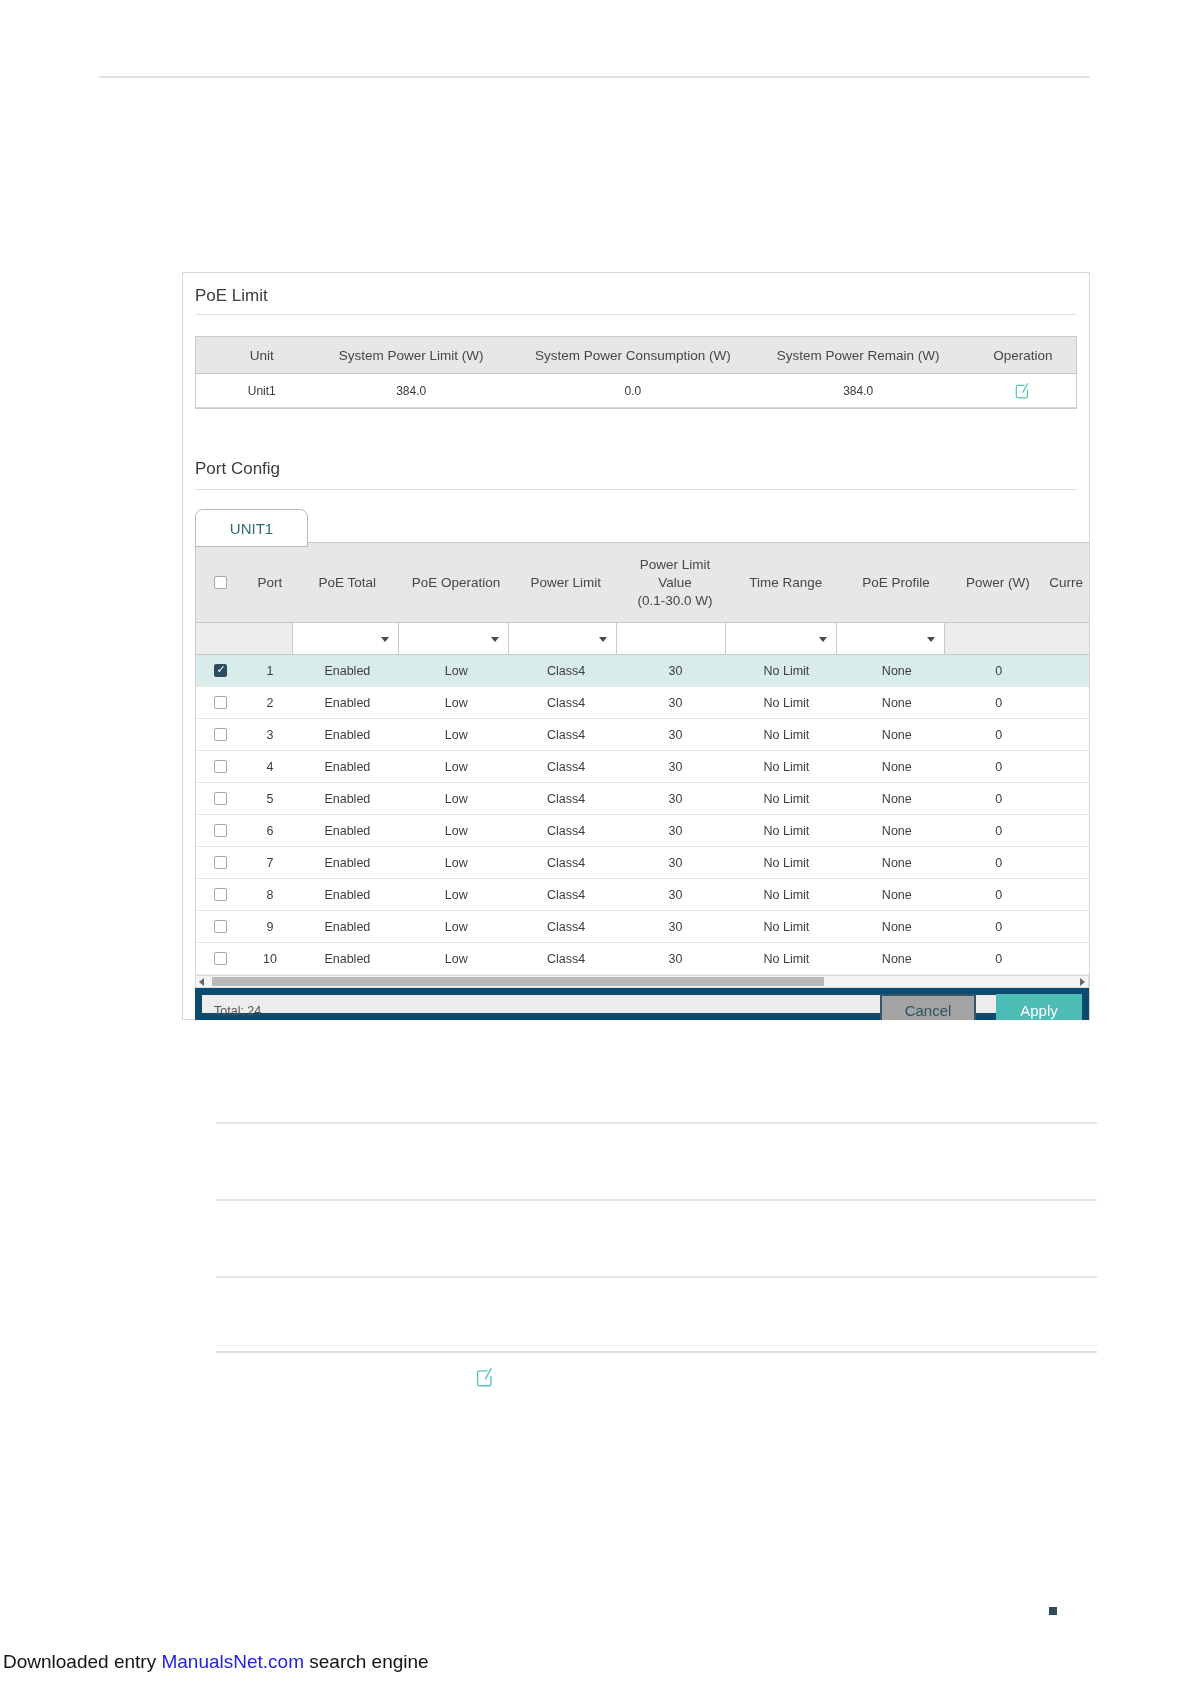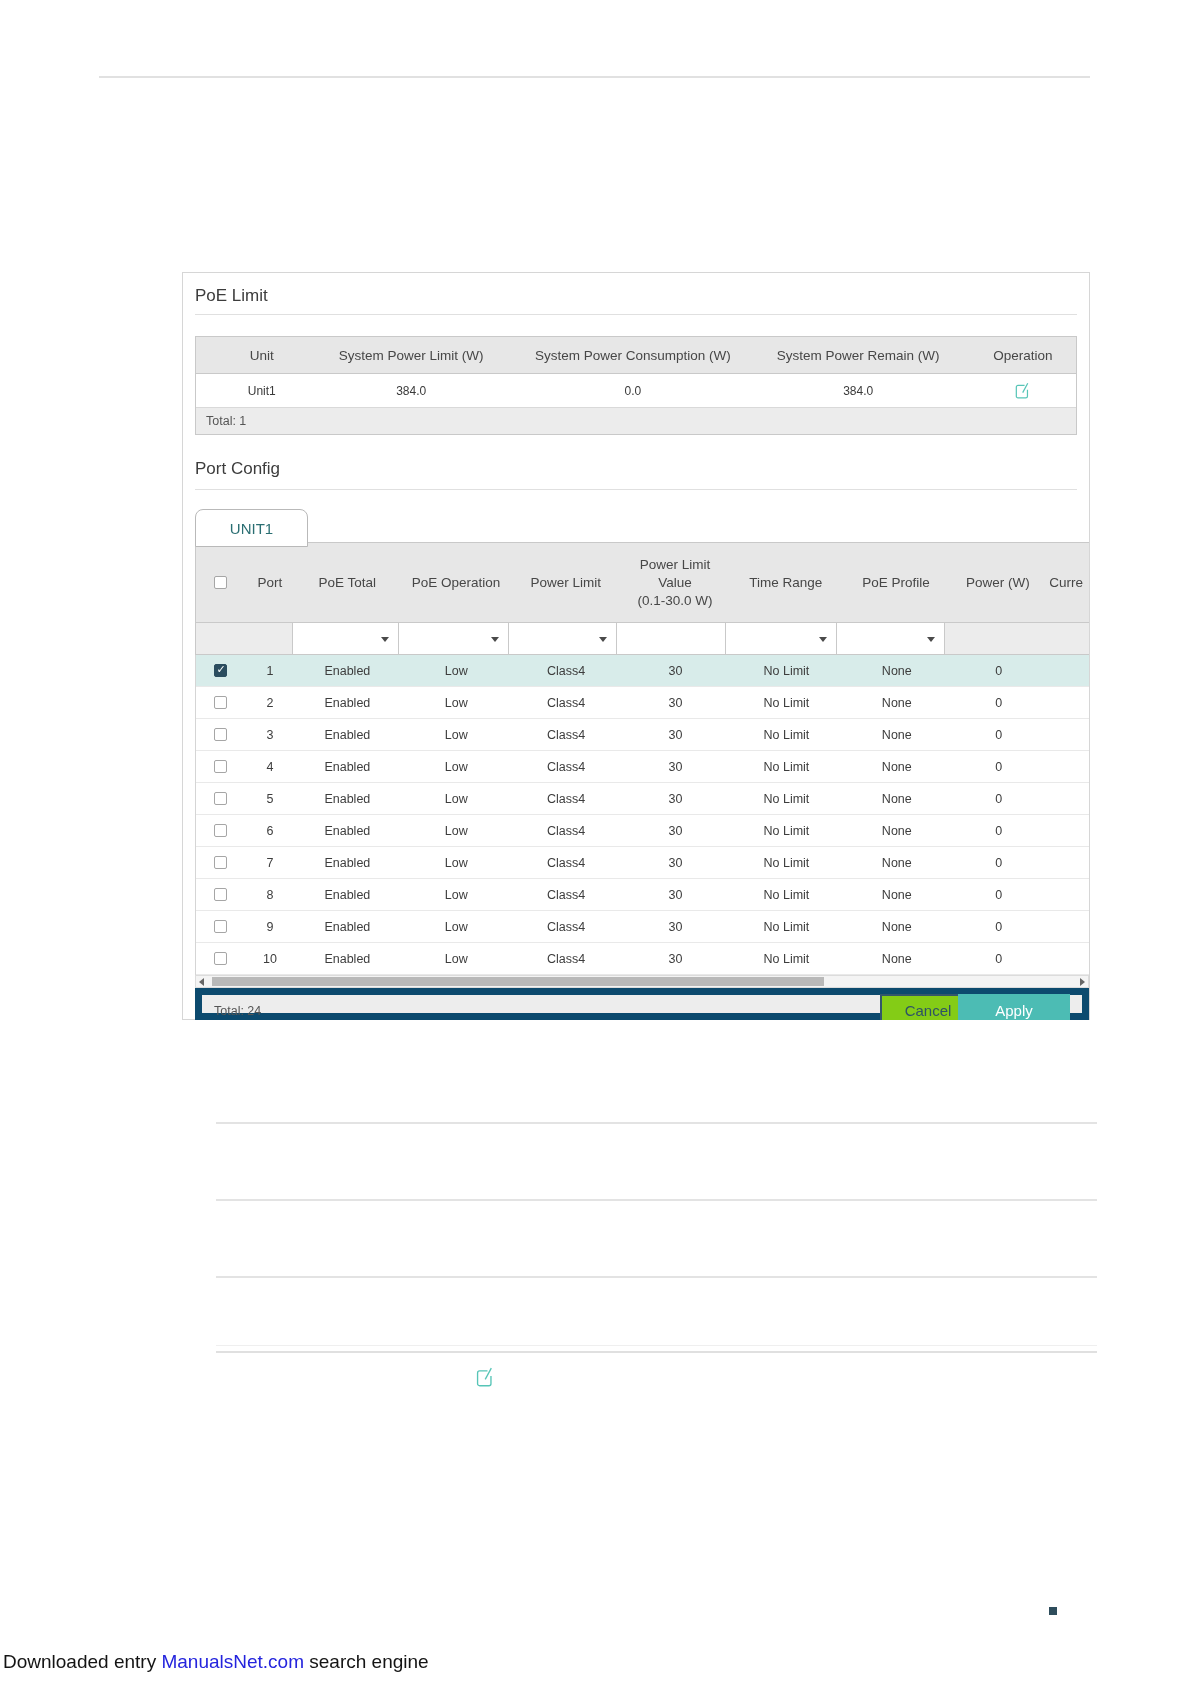--- a/index.html
+++ b/index.html
@@ -73,22 +73,22 @@
   .sarr-r { right:3px; border-top:4px solid transparent; border-bottom:4px solid transparent;
             border-left:5px solid #666; }
   .sthumb { position:absolute; left:16px; top:1px; width:612px; height:9px; background:#b9b9b9; }
 
   .t2-foot { position:relative; height:32px; width:894px; background:#ededed;
              border:7px solid #0c4a6e; font-size:12.5px; color:#555; }
   .ft-total { position:absolute; left:12px; top:9px; }
   .ft-sel { position:absolute; left:0; right:0; top:9px; text-align:center;margin-top:47px; }
   .btn { position:absolute; top:-1px; height:33px; font-size:15px; z-index:4;
          display:flex; align-items:center; justify-content:center; cursor:pointer; }
-  .btn-cancel { right:106px; width:96px; background:#84cc16; border:2px solid #33566b; color:#2e5266; }
-  .btn-apply  { right:12px; width:112px; background:#4cbcb4; border:none; color:#fff; }
+  .btn-cancel { right:106px; width:96px; background:#a3a3a3; border:2px solid #33566b; color:#2e5266; }
+  .btn-apply  { right:0; width:86px; background:#4cbcb4; border:none; color:#fff; }
 
   .edit-svg { display:block; }
 
   .bullet { left:1049px; top:1607px; width:8px; height:8px; background:#2e4d5c; }
   .page-foot { left:3px; top:1651px; font-size:19px; color:#141414; }
   .page-foot a { color:#2424dd; text-decoration:none; }
 </style>
 </head>
 <body>
 
@@ -114,21 +114,20 @@
       <div class="t1c t1c3">384.0</div>
       <div class="t1c t1c4">
         <span>
           <svg class="edit-svg" width="15" height="18" viewBox="0 0 16 19">
             <path d="M10.2 3.6 H3.2 a1.8 1.8 0 0 0 -1.8 1.8 V15 a1.8 1.8 0 0 0 1.8 1.8 H11.5 a1.8 1.8 0 0 0 1.8 -1.8 V8.2" fill="none" stroke="#57c5b7" stroke-width="1.3"></path>
             <path d="M13.6 1.2 L8.2 11.2" fill="none" stroke="#57c5b7" stroke-width="1.3"></path>
           </svg>
         </span>
       </div>
     </div>
-    <div class="t1-total">Total: 1</div>
   </div>
 
   <div class="abs sec-title" style="top:186px">Port Config</div>
   <div class="abs sec-rule" style="top:216px"></div>
 
   <div class="abs tab">UNIT1</div>
 
   <div class="abs t2">
     <div class="t2-inner">
 

